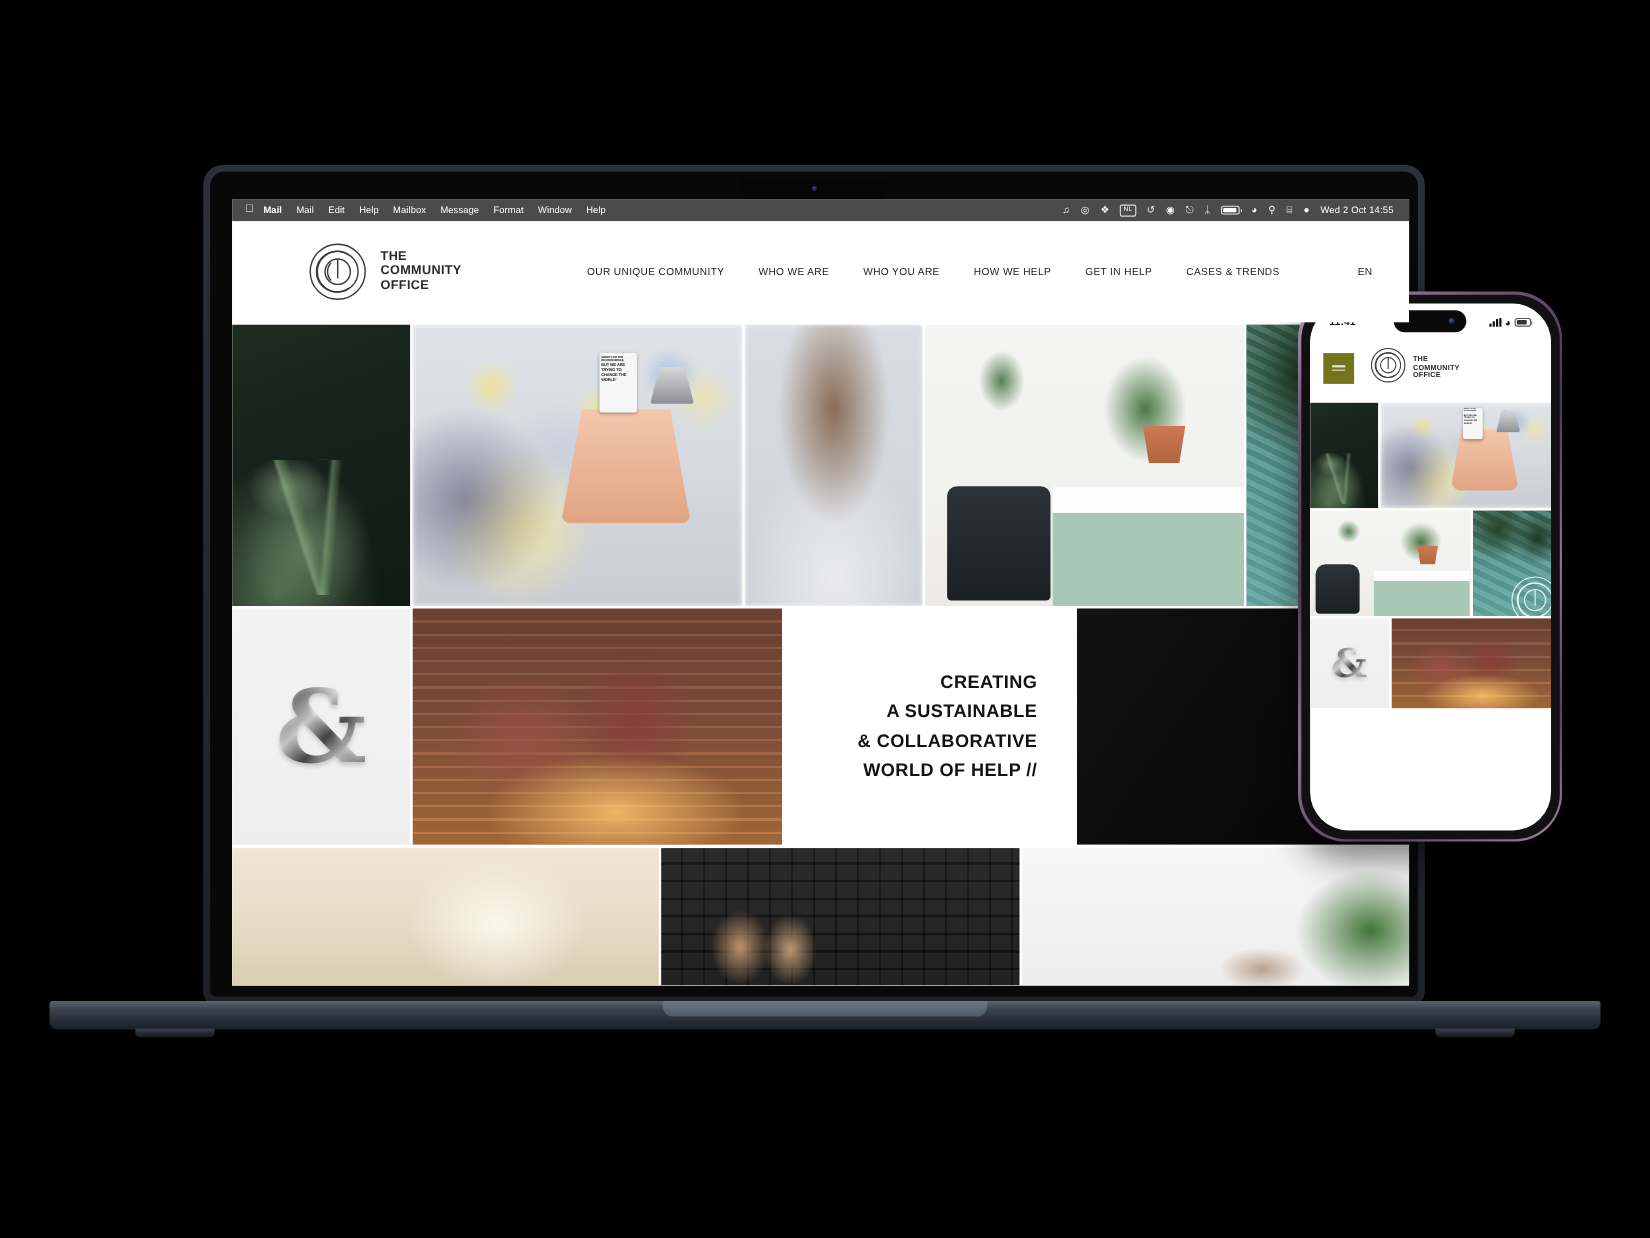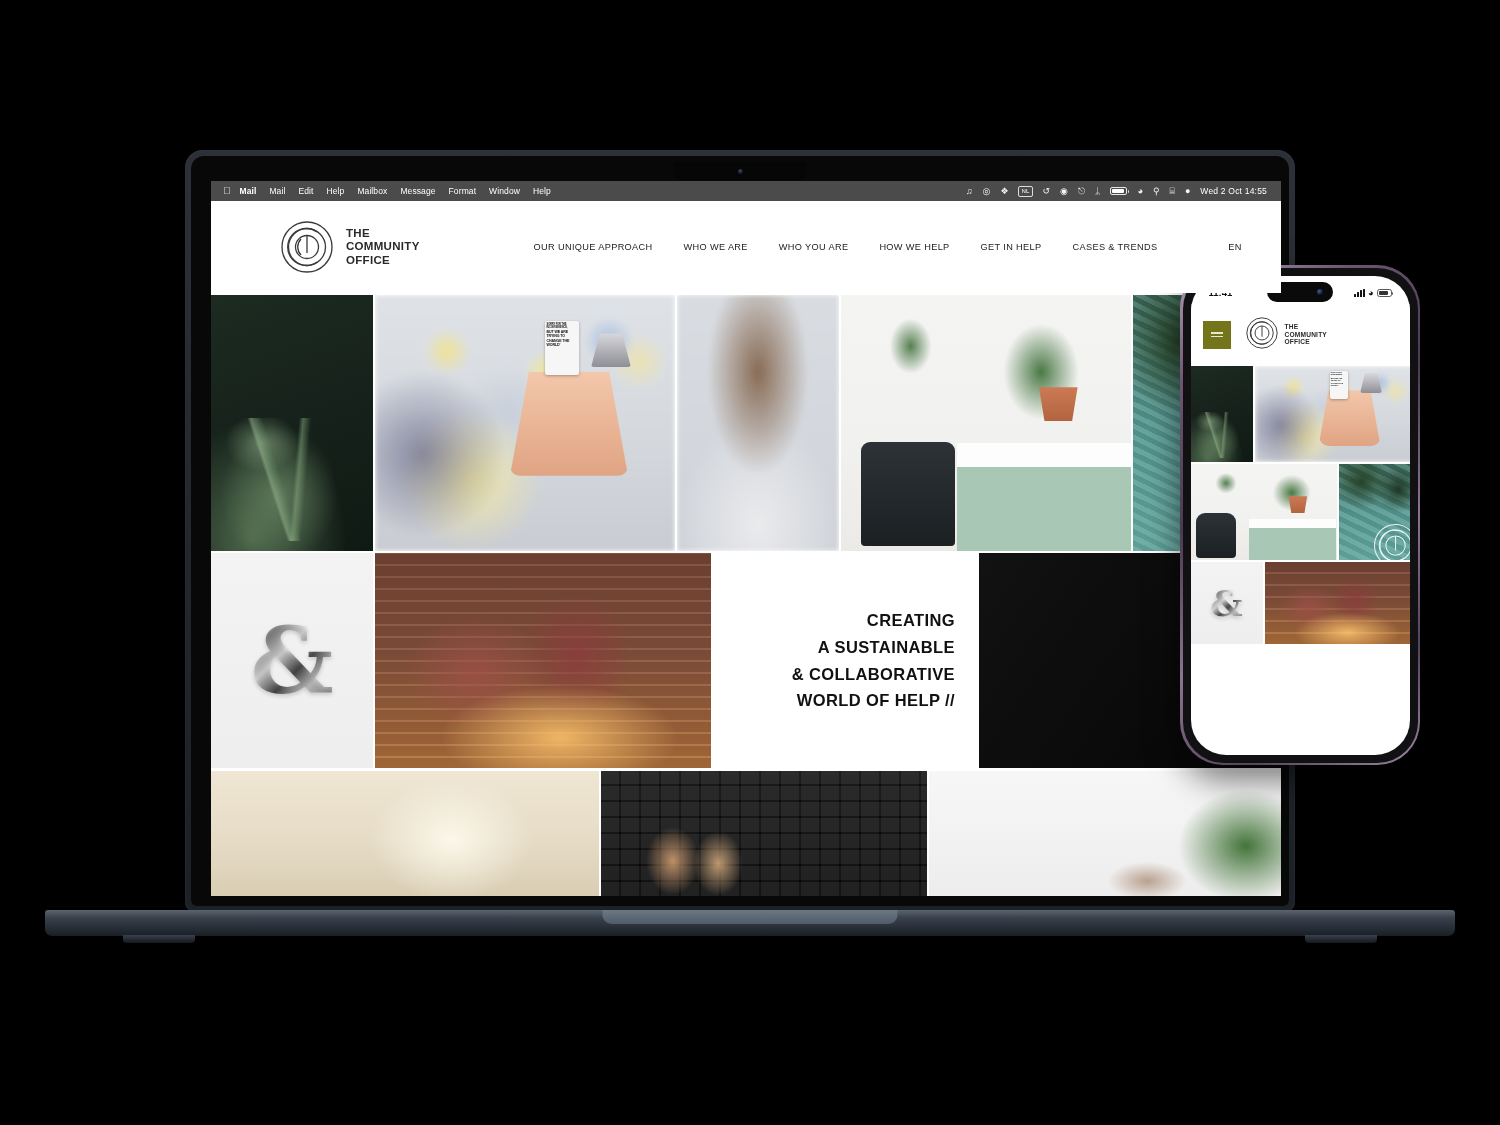--- a/index.html
+++ b/index.html
@@ -335,21 +335,21 @@
                 </svg>
               </div>
               <div class="brand-text">
                 <div>THE</div>
                 <div>COMMUNITY</div>
                 <div>OFFICE</div>
               </div>
             </div>
 
             <nav class="nav">
-              <a href="#">OUR UNIQUE APPROACH</a>
+              <a href="#">OUR UNIQUE COMMUNITY</a>
               <a href="#">WHO WE ARE</a>
               <a href="#">WHO YOU ARE</a>
               <a href="#">HOW WE HELP</a>
               <a href="#">GET IN HELP</a>
               <a href="#">CASES &amp; TRENDS</a>
               <a href="#">EN</a>
             </nav>
           </div>
 
           <div class="grid">
@@ -385,21 +385,21 @@
 
             <div class="tile" style="left:0; top:260px; width:162px; height:215px;">
               <div class="ph ph-amp"></div>
               <div class="amp">&amp;</div>
             </div>
 
             <div class="tile" style="left:164px; top:260px; width:336px; height:215px;">
               <div class="ph ph-brick"></div>
             </div>
 
-            <div class="tile" style="left:514px; top:260px; width:264px; height:215px;">
+            <div class="tile" style="left:502px; top:260px; width:264px; height:215px;">
               <div class="tagline">
                 <div>CREATING</div>
                 <div>A SUSTAINABLE</div>
                 <div>&amp;  COLLABORATIVE</div>
                 <div>WORLD OF HELP //</div>
               </div>
             </div>
 
             <div class="tile" style="left:768px; top:260px; width:302px; height:215px;">
               <div class="ph ph-neon"></div>

